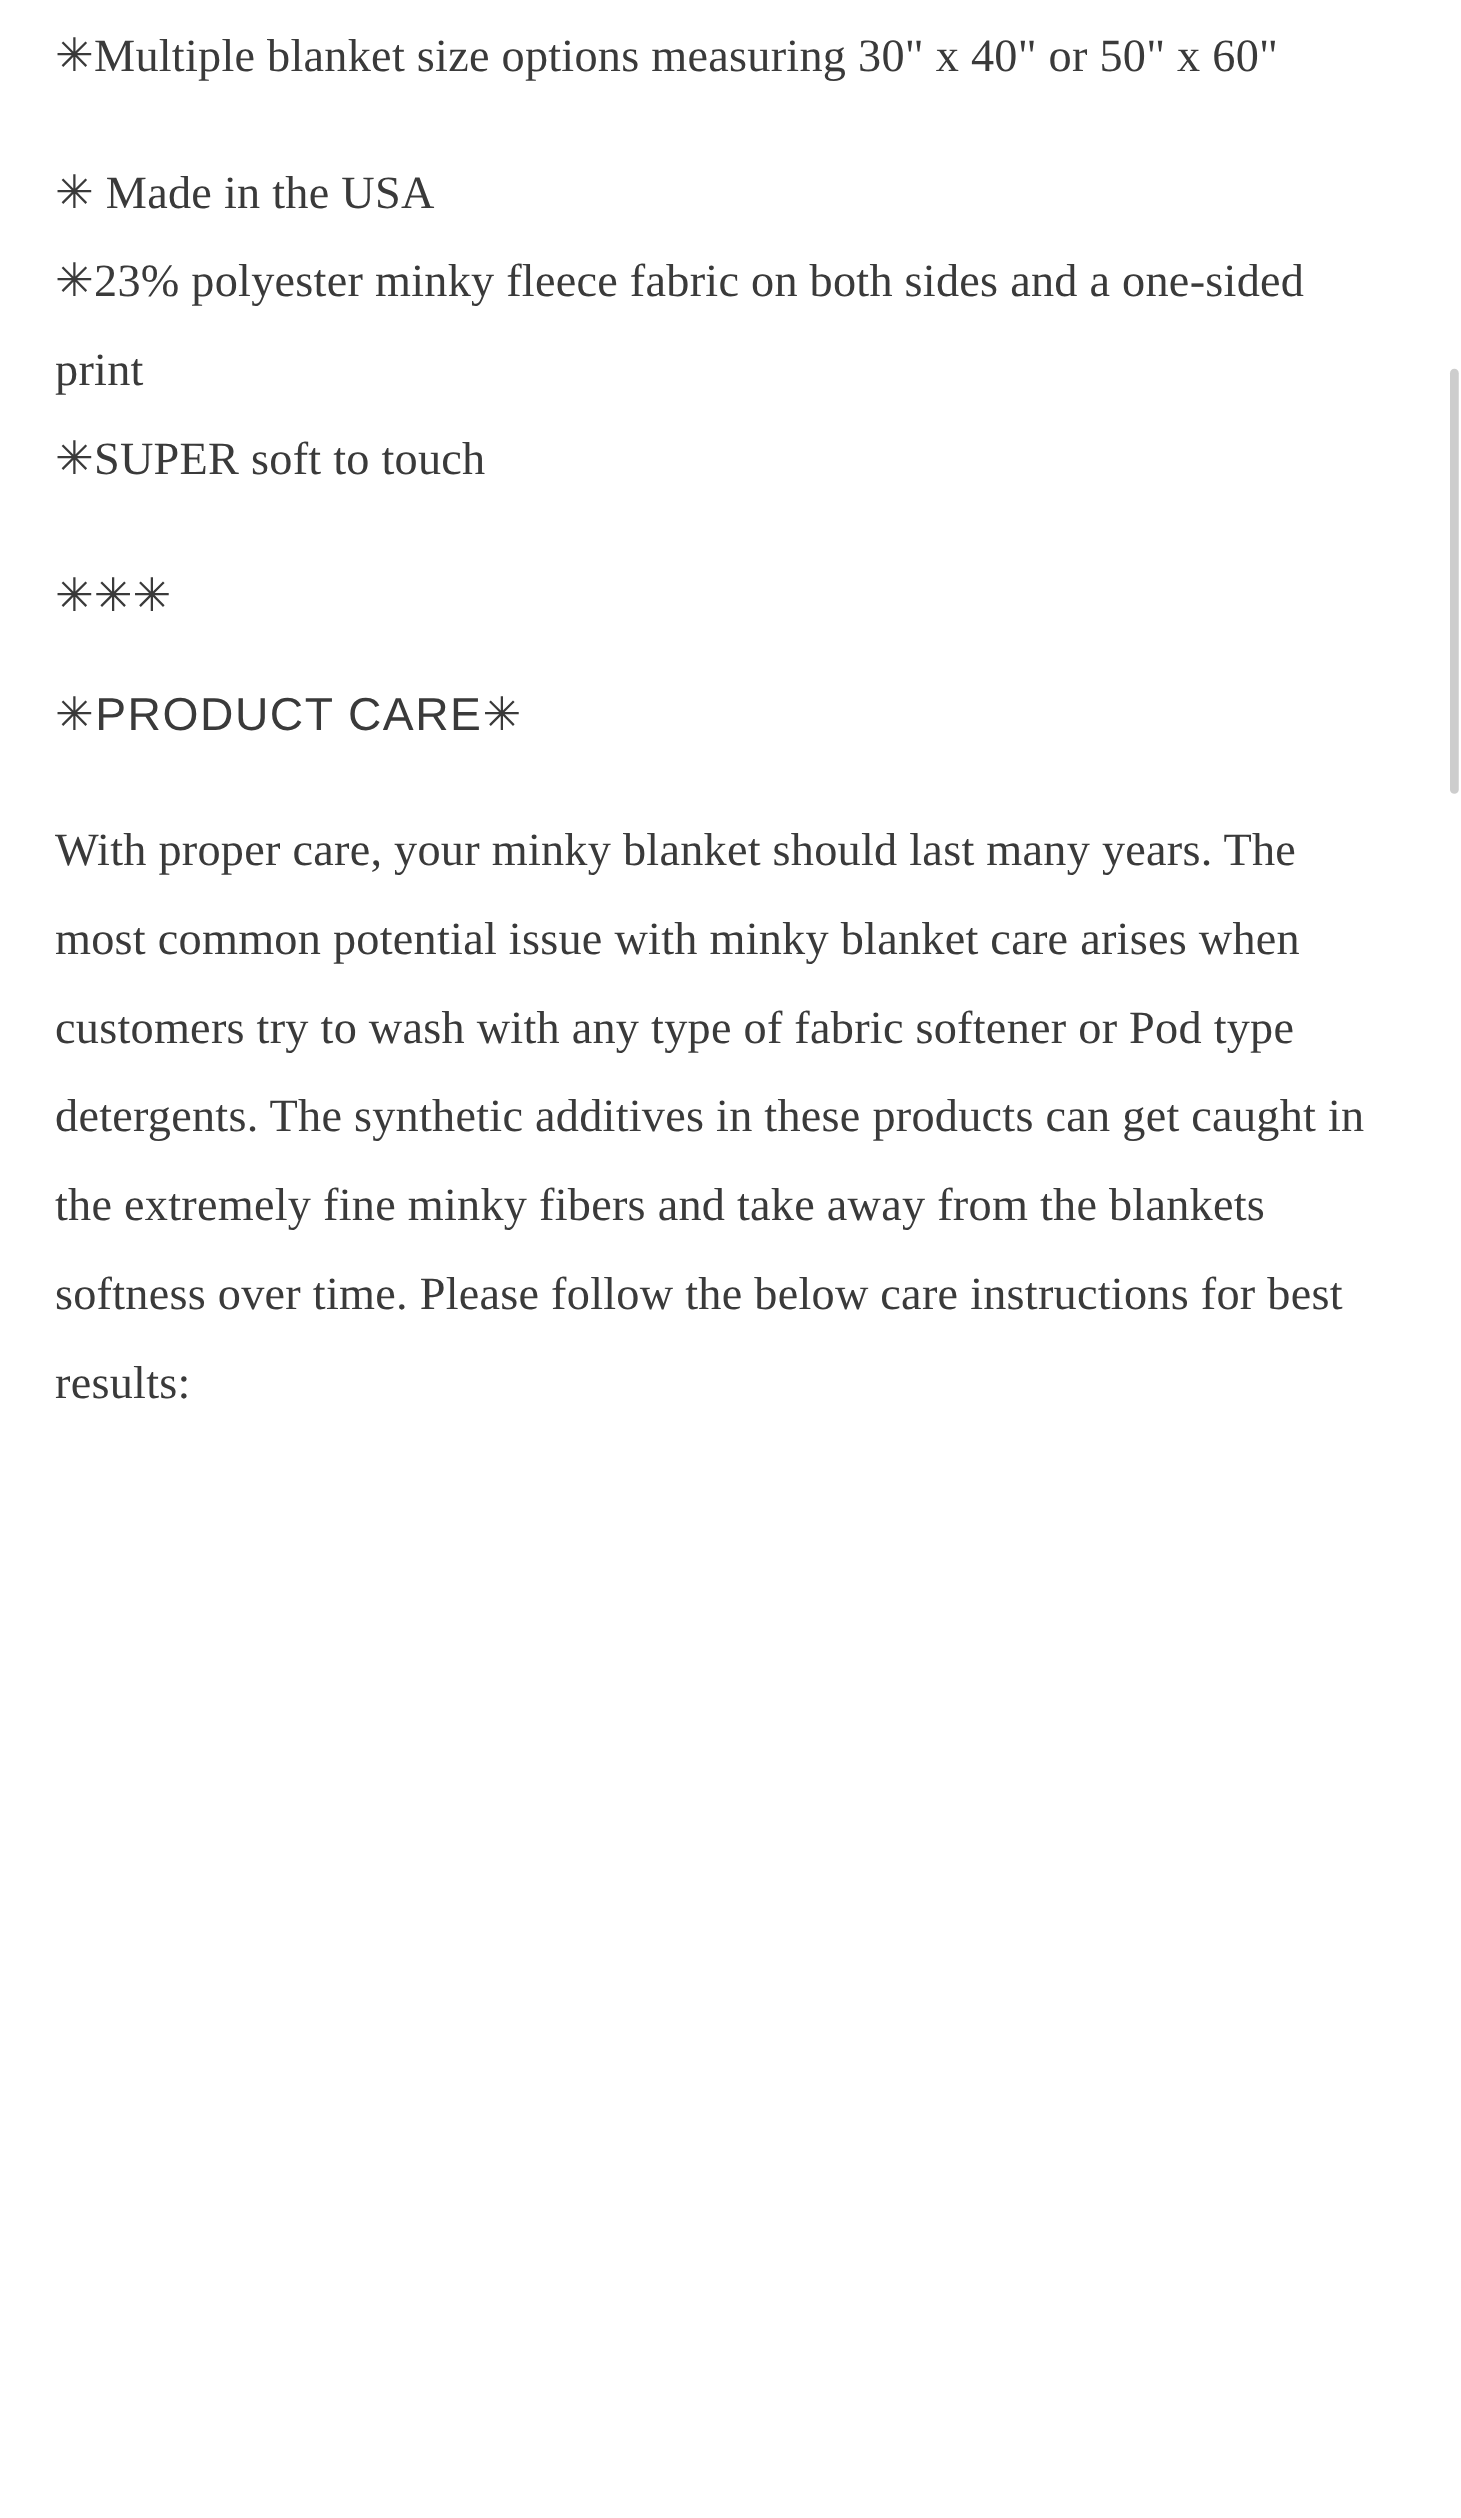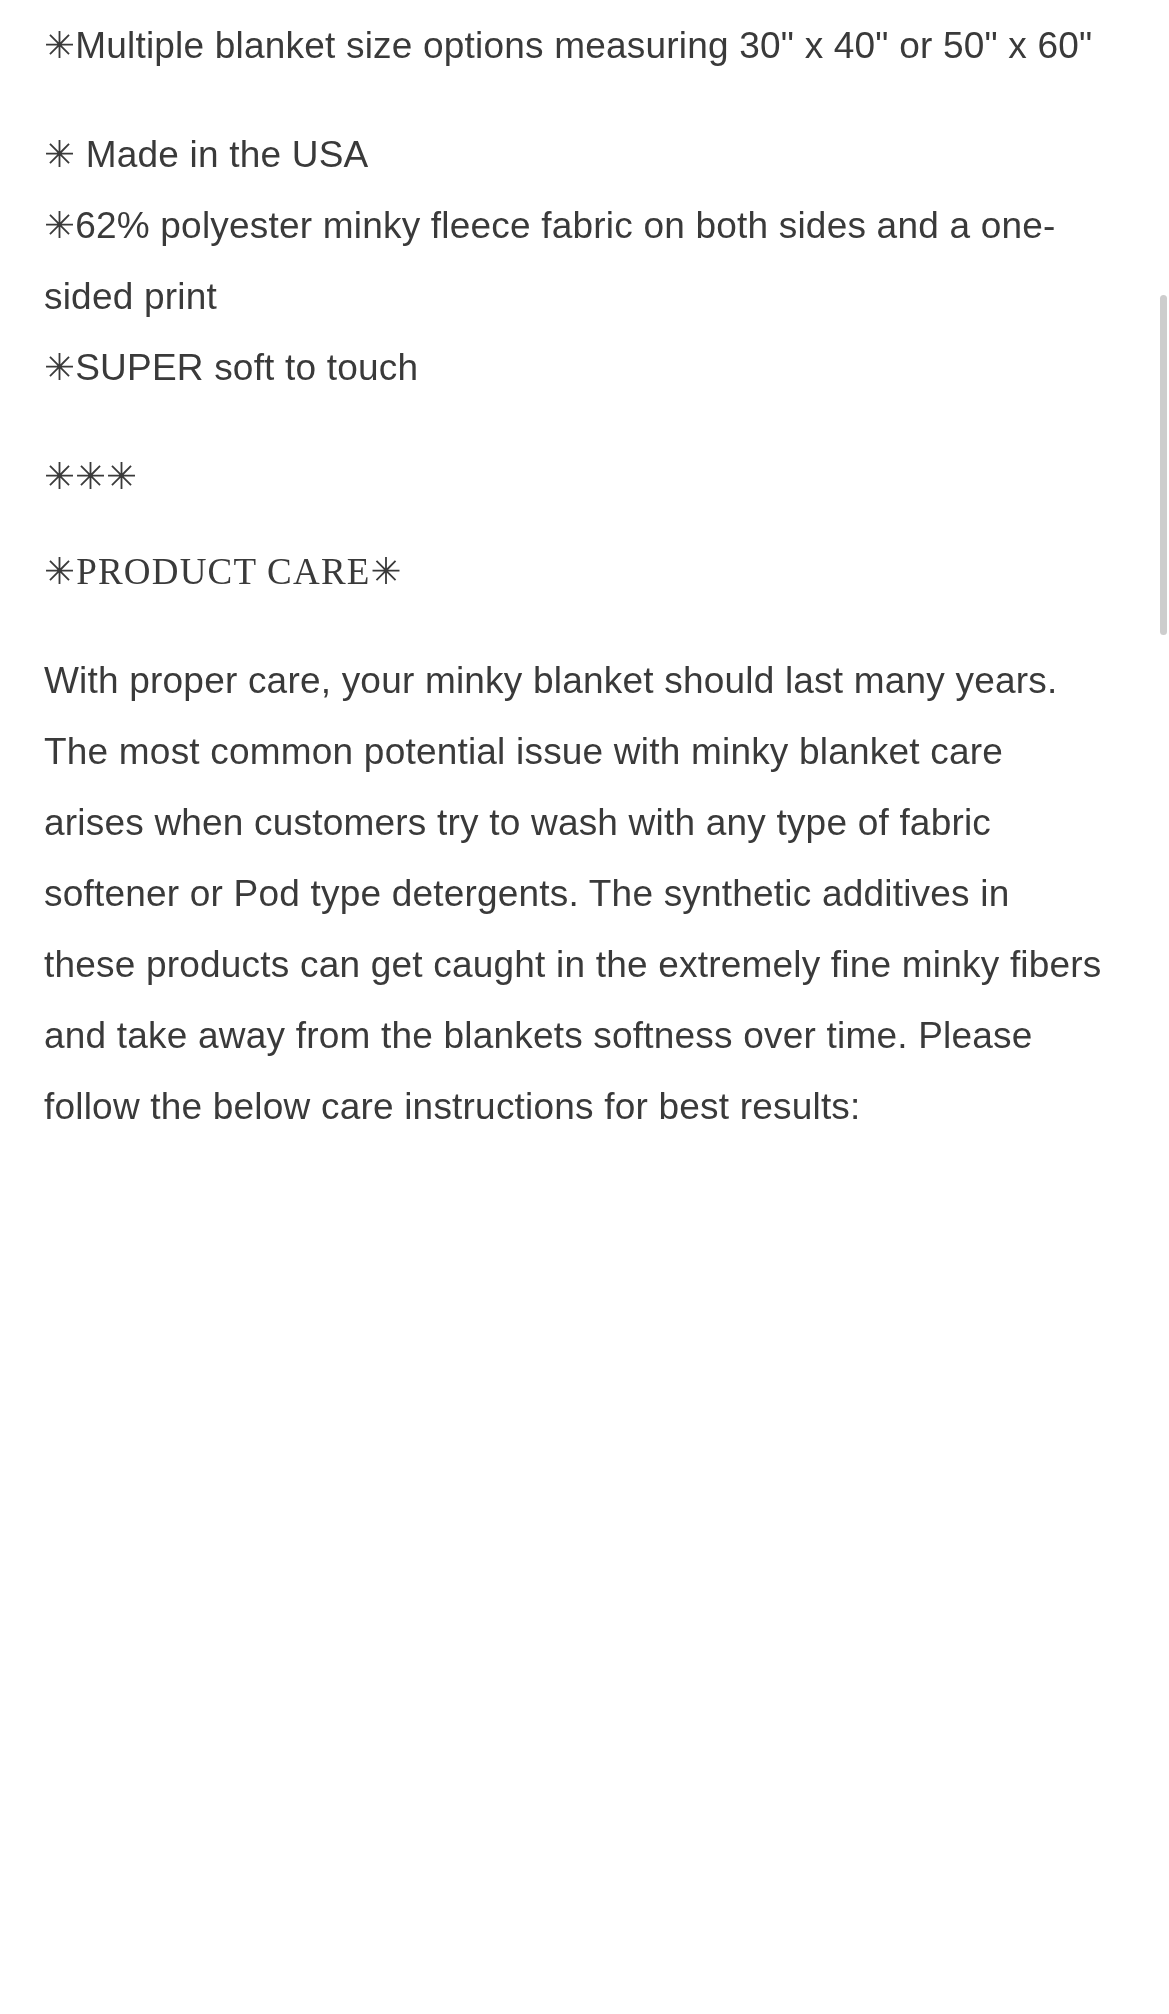--- a/index.html
+++ b/index.html
@@ -19,31 +19,31 @@
     width: 1169px;
     height: 2014px;
     box-sizing: border-box;
     padding: 10px 60px 0 44px;
   }
   .block {
     color: #3a3a3a;
     font-size: 37px;
     line-height: 71px;
     letter-spacing: 0.2px;
-    font-family: Liberation Sans, sans-serif;
+    font-family: Liberation Serif, serif;
     white-space: pre-wrap;
   }
   .gap-sm { height: 24px; }
   .gap-md { height: 38px; }
   .heading {
     color: #3a3a3a;
     font-size: 37px;
     line-height: 71px;
     letter-spacing: 1.2px;
-    font-family: Liberation Serif, serif;
+    font-family: Liberation Sans, sans-serif;
   }
   .stars {
     color: #3a3a3a;
     font-size: 37px;
     line-height: 71px;
     font-family: "DejaVu Serif", "Liberation Serif", serif;
   }
   
   .scrollbar-track {
     position: absolute;
@@ -66,21 +66,21 @@
 </head>
 <body>
 
 <div class="page">
 
   <div class="block">✳Multiple blanket size options measuring 30" x 40" or 50" x 60"</div>
 
   <div class="gap-md"></div>
 
   <div class="block">✳ Made in the USA
-✳62% polyester minky fleece fabric on both sides and a one-sided print
+✳23% polyester minky fleece fabric on both sides and a one-sided print
 ✳SUPER soft to touch</div>
 
   <div class="gap-md"></div>
 
   <div class="stars">✳✳✳</div>
 
   <div class="gap-sm"></div>
 
   <div class="heading">✳PRODUCT CARE✳</div>
 

